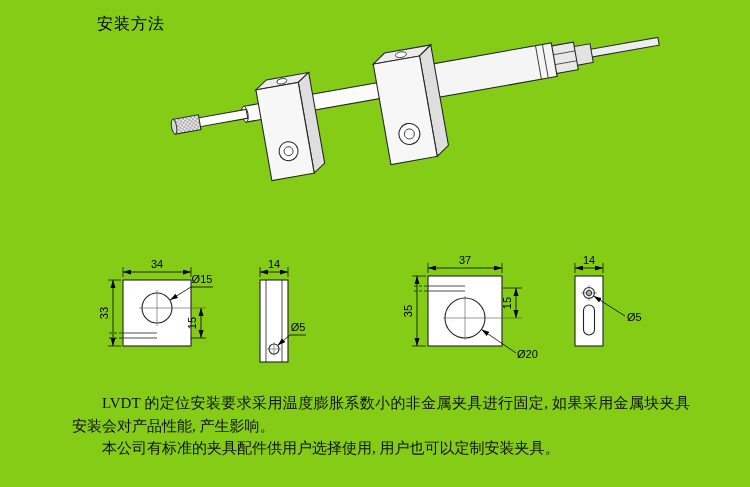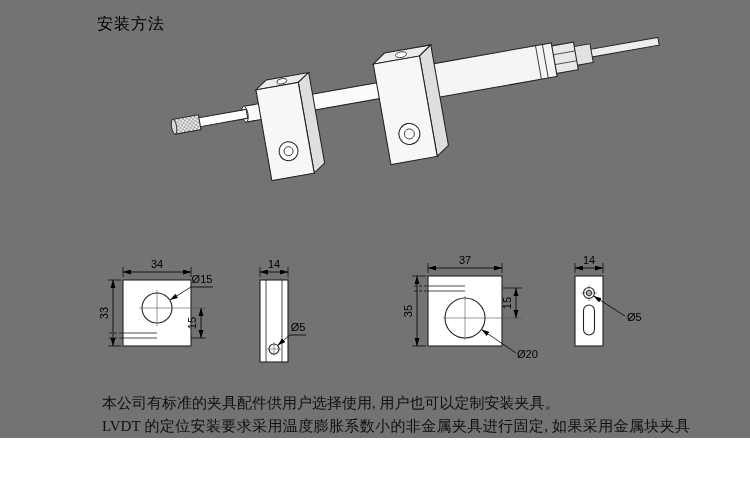--- a/index.html
+++ b/index.html
@@ -1,18 +1,18 @@
 <!DOCTYPE html>
 <html><head>
 <meta charset="utf-8">
 <style>
   *{box-sizing:border-box;margin:0;padding:0}
   html,body{background:#fff}
   body{width:750px;height:487px;font-family:"Liberation Serif",serif;color:#000}
-  .canvas{position:relative;width:750px;height:438px;background:#737373;overflow:hidden}
+  .canvas{position:relative;width:750px;height:487px;background:#84cc16;overflow:hidden}
   .sec-title{position:absolute;font-size:16px;letter-spacing:1px;color:#000;white-space:nowrap}
   #title-install{left:97px;top:14px}
   #title-fixture{left:100px;top:205px}
   .body-text{position:absolute;left:72px;top:392px;width:618px;font-size:15px;line-height:1.5;color:#101010;text-align:justify}
   .body-text p{text-indent:2em}
   .abs{position:absolute}
   svg{display:block;overflow:visible}
   svg text{font-family:"Liberation Sans",sans-serif;font-size:11px;fill:#000}
   .outline{fill:#ffffff;stroke:#222;stroke-width:1.1}
   .iso-face{stroke:#222;stroke-width:1.05}
@@ -205,17 +205,17 @@
     <line class="cl" x1="36" y1="47" x2="52" y2="47"></line>
     <line class="cl" x1="44" y1="39" x2="44" y2="55"></line>
     <rect class="outline" x="38.5" y="59" width="11" height="30" rx="5.5"></rect>
     <g>
       <path class="leader" d="M80,70 L48.6,50" marker-end="url(#ae)"></path>
       <text x="82" y="75" text-anchor="start">Ø5</text>
     </g>
   </svg>
 
   <div class="body-text">
+    <p>LVDT 的定位安装要求采用温度膨胀系数小的非金属夹具进行固定, 如果采用金属块夹具安装会对产品性能, 产生影响。</p>
     <p>本公司有标准的夹具配件供用户选择使用, 用户也可以定制安装夹具。</p>
-    <p>LVDT 的定位安装要求采用温度膨胀系数小的非金属夹具进行固定, 如果采用金属块夹具安装会对产品性能, 产生影响。</p>
   </div>
 
 </div>
 
 </body></html>

